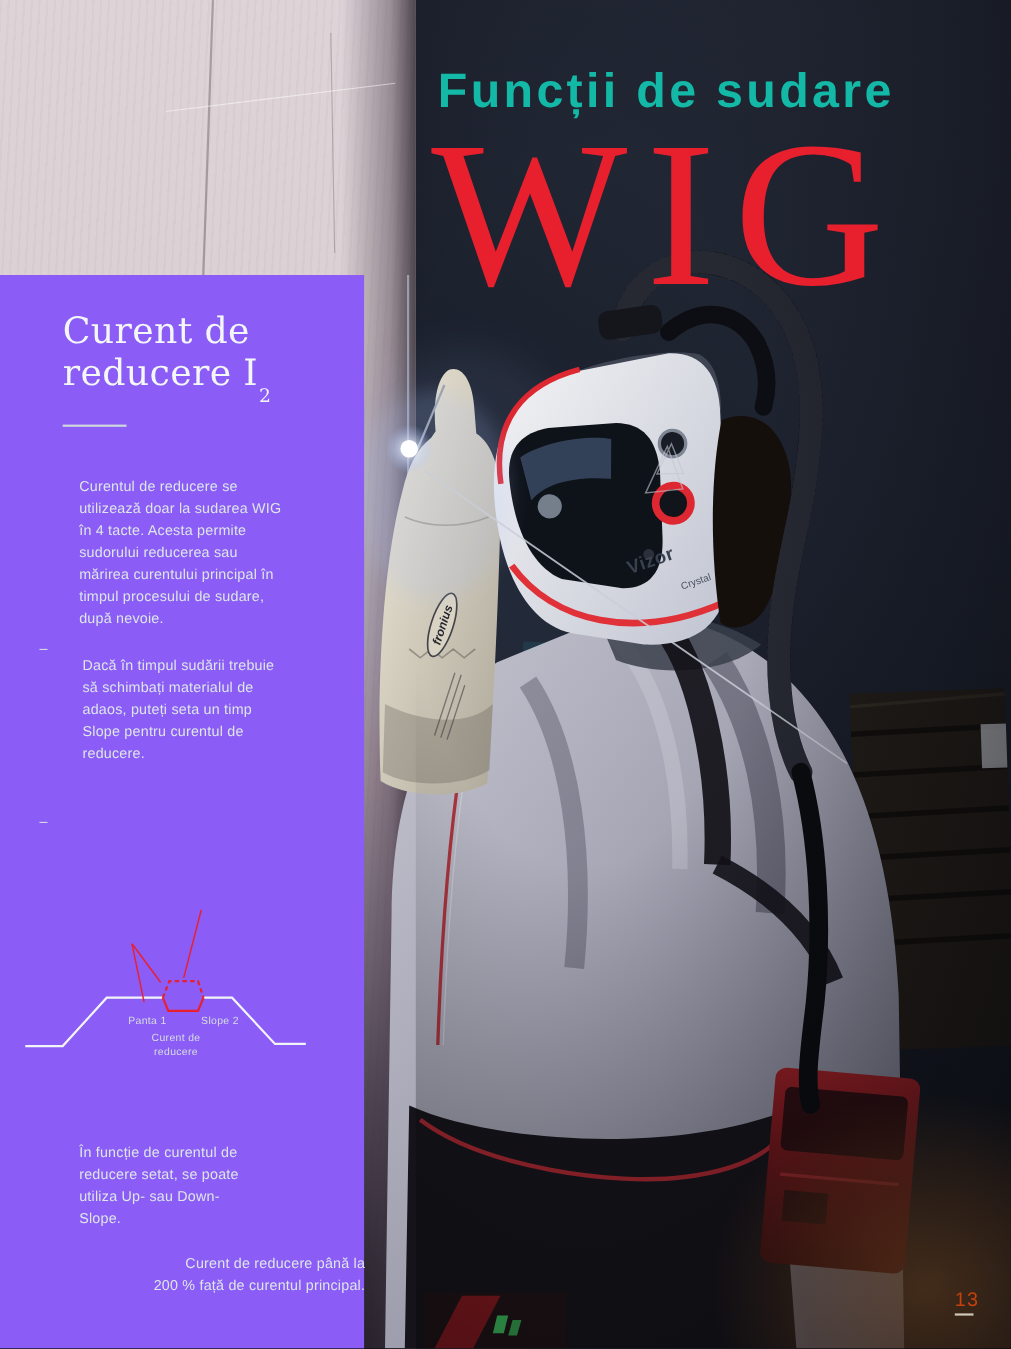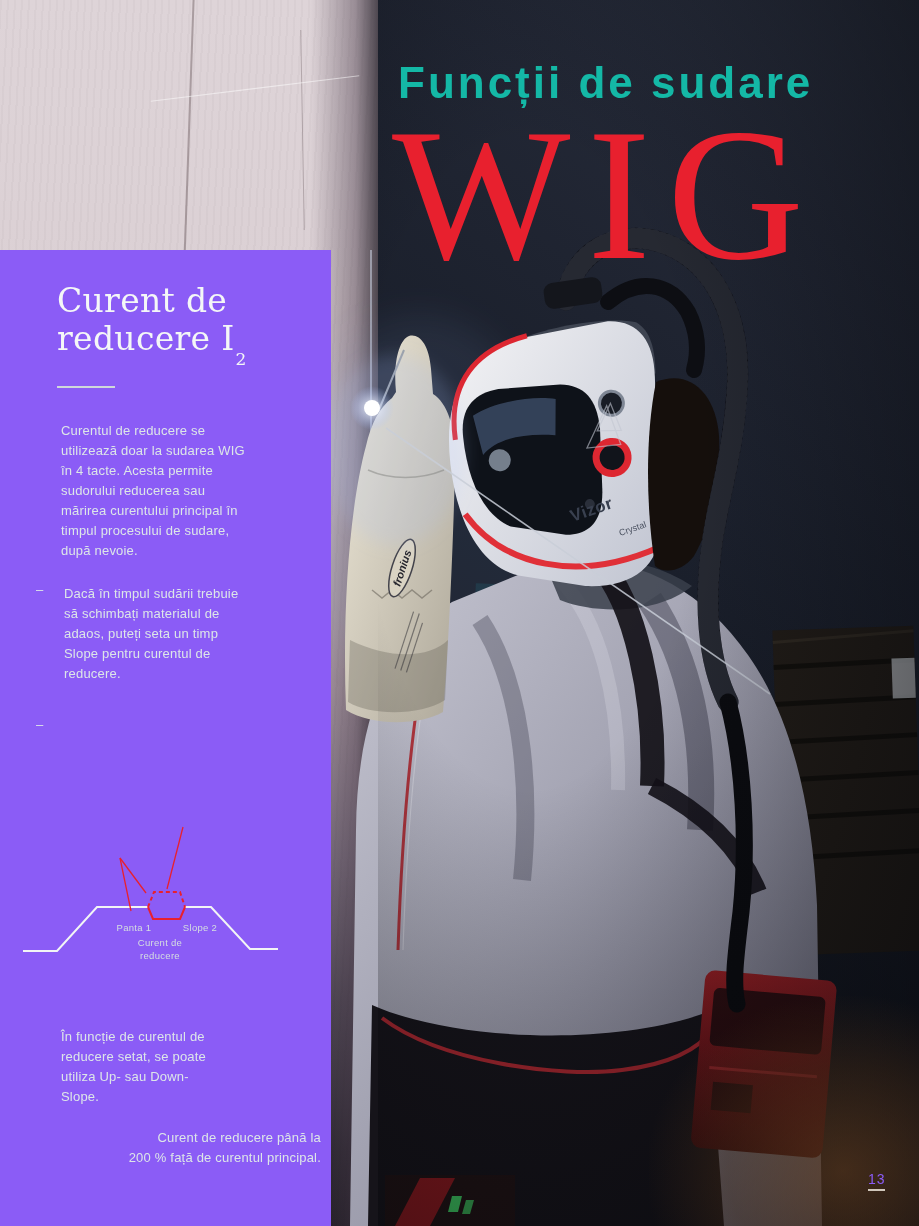--- a/index.html
+++ b/index.html
@@ -32,33 +32,33 @@
   .big-word{position:absolute;left:392px;top:100px;font-family:Liberation Serif, serif;
     font-size:189px;line-height:1;letter-spacing:17px;color:#e8202e;font-weight:normal;}
 
   
   .panel{position:absolute;left:0;top:250px;width:331px;height:976px;background:#8b5cf6;z-index:5;}
   .panel h2{position:absolute;left:57px;top:32px;margin:0;font-family:"DejaVu Serif",serif;
     font-weight:normal;font-size:33px;line-height:38px;color:#f4f7f7;letter-spacing:.3px;}
   .hsub{font-size:17px;position:relative;top:7px;left:1px;}
   .rule{position:absolute;left:57px;top:136px;width:58px;height:2px;background:#cfd8da;}
   .pre{white-space:pre-line;}
-  .body-txt{font-size:13px;line-height:20px;letter-spacing:.2px;color:#dde6e8;margin:4px;}
+  .body-txt{font-size:13px;line-height:20px;letter-spacing:.2px;color:#dde6e8;margin:15px;}
   .intro{position:absolute;left:57px;top:167px;width:240px;}
   .bullets{position:absolute;left:36px;top:330px;margin:0;padding:0;list-style:none;width:270px;}
   .bullets li{display:flex;margin-bottom:27px;}
   .bullets .dash{width:24px;flex:0 0 24px;color:#dde6e8;font-size:13px;line-height:20px;}
   .diagram{position:absolute;left:0;top:560px;width:331px;height:170px;}
   .dlabel{font-size:9.5px;fill:#d5dee0;letter-spacing:.3px;}
   .outro1{position:absolute;left:57px;top:773px;width:240px;}
   .outro2{position:absolute;left:57px;top:874px;width:260px;text-align:right;}
 
   
-  .pagenum{position:absolute;left:868px;top:1171px;z-index:6;color:#8b5cf6;
-    font-size:14px;letter-spacing:1px;}
+  .pagenum{position:absolute;left:868px;top:1171px;z-index:6;color:#c2410c;
+    font-size:18px;letter-spacing:1px;}
   .pn-rule{margin-top:2px;width:17px;height:2px;background:rgba(235,228,216,.85);}
 </style>
 </head>
 <body>
 
 <div class="page">
 
   <div class="room-bg"></div>
   <div class="pillar">
     <div class="scratch s1"></div>

